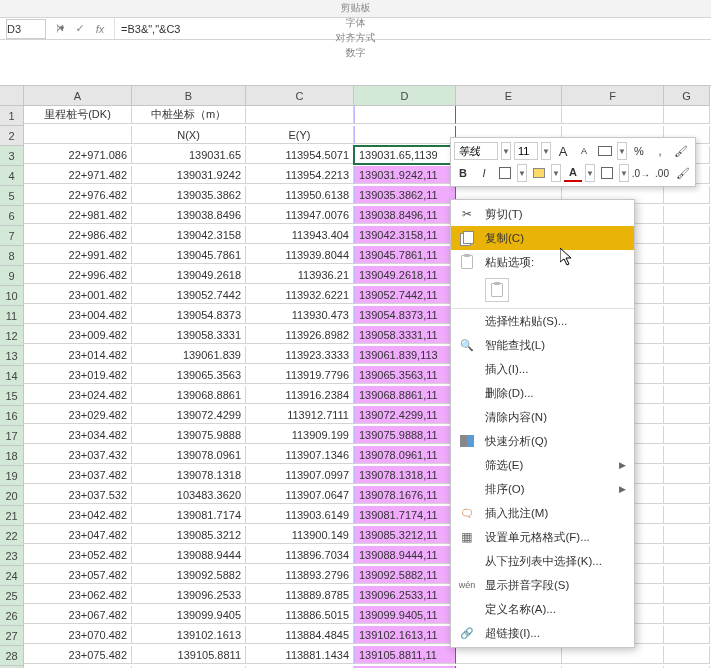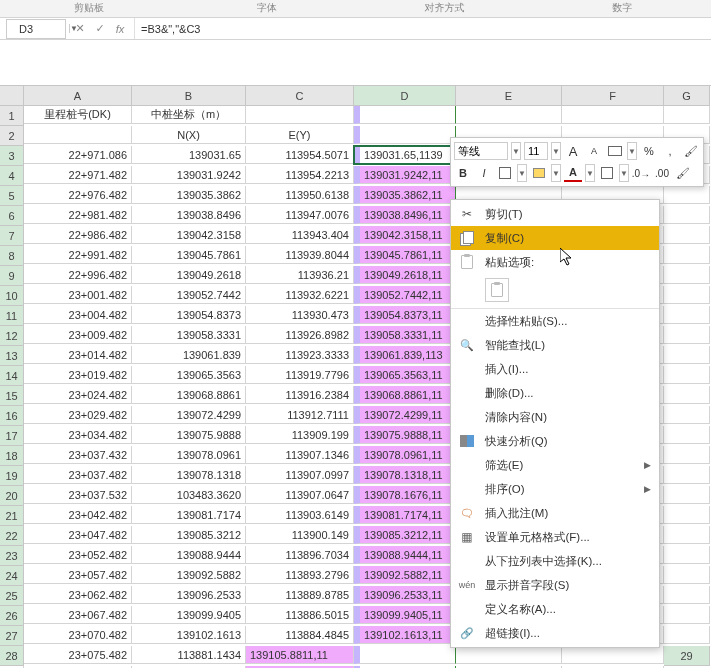--- a/index.html
+++ b/index.html
@@ -1,53 +1,53 @@
 <!DOCTYPE html>
 <html><head>
 <meta charset="utf-8">
 <style>
   * { box-sizing: border-box; margin: 0; padding: 0; }
   body { font-family: "Microsoft YaHei", "Segoe UI", sans-serif; font-size: 11px; background: #fff; color: #333; user-select: none; }
   
-  .ribbon-sections { display: flex; height: 18px; background: #f3f3f3; border-bottom: 1px solid #d4d4d4; }
+  .ribbon-sections { display: flex; height: 18px; background: #f3f3f3; border-bottom: 1px solid #d4d4d4; flex-direction: column; }
   .ribbon-section { flex: 1; text-align: center; font-size: 10px; color: #888; padding-top: 1px; }
   
   .formula-bar { display: flex; align-items: center; height: 22px; border-bottom: 1px solid #d4d4d4; background: #fff; }
-  .name-box { width: 60px; height: 20px; border: 1px solid #ccc; margin: 0 4px 0 6px; display: flex; align-items: center; padding: 0 12px; font-size: 11px; gap: 36px; }
+  .name-box { width: 40px; height: 20px; border: 1px solid #ccc; margin: 0 4px 0 6px; display: flex; align-items: center; padding: 0 0; font-size: 11px; gap: 36px; }
   .name-box-dd { width: 12px; text-align: center; color: #666; border-left: 1px solid #ccc; margin-left: auto; font-size: 8px; }
   .fx-btn { width: 20px; text-align: center; color: #888; font-size: 11px; cursor: pointer; }
   .fx-btn.fx { font-style: italic; }
   .formula-input { flex: 1; padding: 0 6px; font-size: 11px; height: 100%; display: flex; align-items: center; border-left: 1px solid #e0e0e0; margin-left: 4px; }
   
   .formula-expand { height: 46px; border-bottom: 1px solid #c6c6c6; }
   
   .grid { display: grid; grid-template-columns: 24px 108px 114px 108px 102px 106px 102px 46px; }
   .colhdr, .rowhdr, .corner { background: #e6e6e6; border-right: 1px solid #c6c6c6; border-bottom: 1px solid #c6c6c6; display: flex; align-items: center; justify-content: center; height: 20px; font-size: 11px; color: #444; }
   .colhdr.sel { background: #d4e8d8; }
   .rowhdr { justify-content: center; }
   .rowhdr.sel { background: #d4e8d8; }
   .cell { border-right: 1px solid #d4d4d4; border-bottom: 1px solid #d4d4d4; height: 18px; padding: 0 4px; display: flex; align-items: center; font-size: 11px; overflow: hidden; white-space: nowrap; }
   .cell.r { justify-content: flex-end; }
   .cell.c { justify-content: center; }
   .cell.sel { background: #f0abfc; }
   
   
-  .grid .cell:nth-child(8n+5) { border-left: 6px solid #c4b5fd; border-right: 1px solid #3a8a3a; }
+  .grid .cell:nth-child(8n+5) { border-left: 1px solid #c4b5fd; border-right: 1px solid #3a8a3a; }
   
   
   .mini-toolbar { position: absolute; left: 450px; top: 137px; background: #fff; border: 1px solid #c6c6c6; box-shadow: 2px 2px 6px rgba(0,0,0,0.2); padding: 3px; display: flex; flex-direction: column; gap: 2px; z-index: 10; }
   .mini-row { display: flex; align-items: center; gap: 3px; height: 20px; }
   .mini-input { width: 48px; height: 18px; border: 1px solid #ccc; font-size: 11px; padding: 0 3px; }
   .mini-dd { width: 10px; font-size: 8px; color: #666; border: 1px solid #ccc; height: 18px; display: flex; align-items: center; justify-content: center; }
   .mini-btn { width: 18px; height: 18px; display: flex; align-items: center; justify-content: center; font-size: 11px; cursor: pointer; }
   .mini-btn.b { font-weight: bold; }
   .mini-btn.i { font-style: italic; }
   
   
-  .context-menu { position: absolute; left: 450px; top: 199px; width: 210px; background: #fff; border: 1px solid #c6c6c6; box-shadow: 2px 2px 8px rgba(0,0,0,0.25); z-index: 11; padding: 2px 0; }
+  .context-menu { position: absolute; left: 450px; top: 199px; width: 185px; background: #fff; border: 1px solid #c6c6c6; box-shadow: 2px 2px 8px rgba(0,0,0,0.25); z-index: 11; padding: 2px 0; }
   .menu-item { display: flex; align-items: center; height: 24px; padding: 0 8px 0 6px; font-size: 11.5px; cursor: pointer; }
   .menu-item:hover, .menu-item.hover { background: #eab308; }
   .menu-icon { width: 20px; height: 20px; display: flex; align-items: center; justify-content: center; margin-right: 8px; }
   .menu-label { flex: 1; }
   .menu-arrow { font-size: 9px; color: #666; }
   .menu-item.header { font-weight: normal; cursor: default; }
   .paste-options { display: flex; gap: 4px; padding: 4px 0 6px 34px; border-bottom: 1px solid #e0e0e0; }
   .paste-opt { width: 24px; height: 24px; border: 1px solid #ccc; display: flex; align-items: center; justify-content: center; cursor: pointer; }
   
   .cursor-arrow { position: absolute; left: 560px; top: 248px; z-index: 20; font-size: 16px; color: #000; pointer-events: none; }
@@ -313,38 +313,39 @@
     <div class="rowhdr sel">27</div>
     <div class="cell r">23+070.482</div>
     <div class="cell r">139102.1613</div>
     <div class="cell r">113884.4845</div>
     <div class="cell sel">139102.1613,11</div>
     <div class="cell"></div>
     <div class="cell"></div>
     <div class="cell"></div>
     <div class="rowhdr sel">28</div>
     <div class="cell r">23+075.482</div>
+    <div class="cell r">139105.8811</div>
     <div class="cell r">113881.1434</div>
     <div class="cell sel">139105.8811,11</div>
     <div class="cell"></div>
     <div class="cell"></div>
     <div class="cell"></div>
     <div class="rowhdr sel">29</div>
     <div class="cell r">23+080.482</div>
     <div class="cell r">139109.6217</div>
     <div class="cell r">113877.8256</div>
     <div class="cell sel">139109.6217,11</div>
     <div class="cell"></div>
     <div class="cell"></div>
     <div class="cell"></div>
   </div>
 
 <div class="mini-toolbar">
   <div class="mini-row">
-    <input class="mini-input" style="width: 54px;" value="等线">
+    <input class="mini-input" style="width: 44px; font-style: italic;" value="等线">
     <div class="mini-dd">▼</div>
     <input class="mini-input" style="width: 24px;" value="11">
     <div class="mini-dd">▼</div>
     <div class="mini-btn" style="font-size:13px">A</div>
     <div class="mini-btn" style="font-size:9px">A</div>
     <div class="mini-btn">
         <div class="ico-merge"></div>
       </div>
     <div class="mini-dd">▼</div>
     <div class="mini-btn">%</div>

